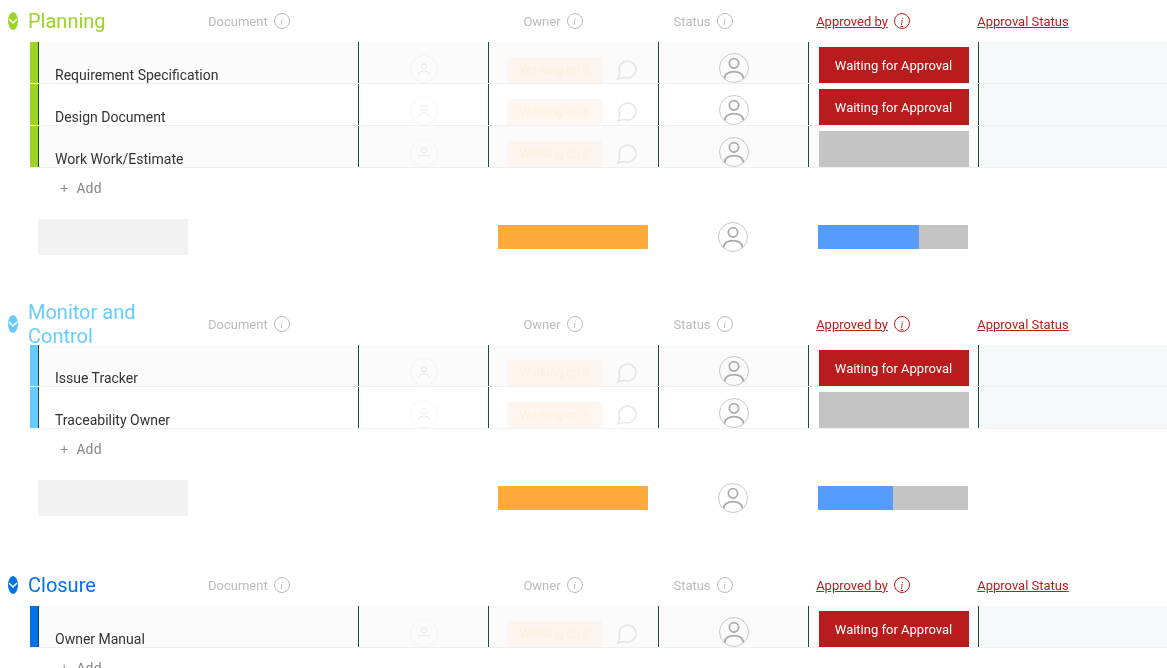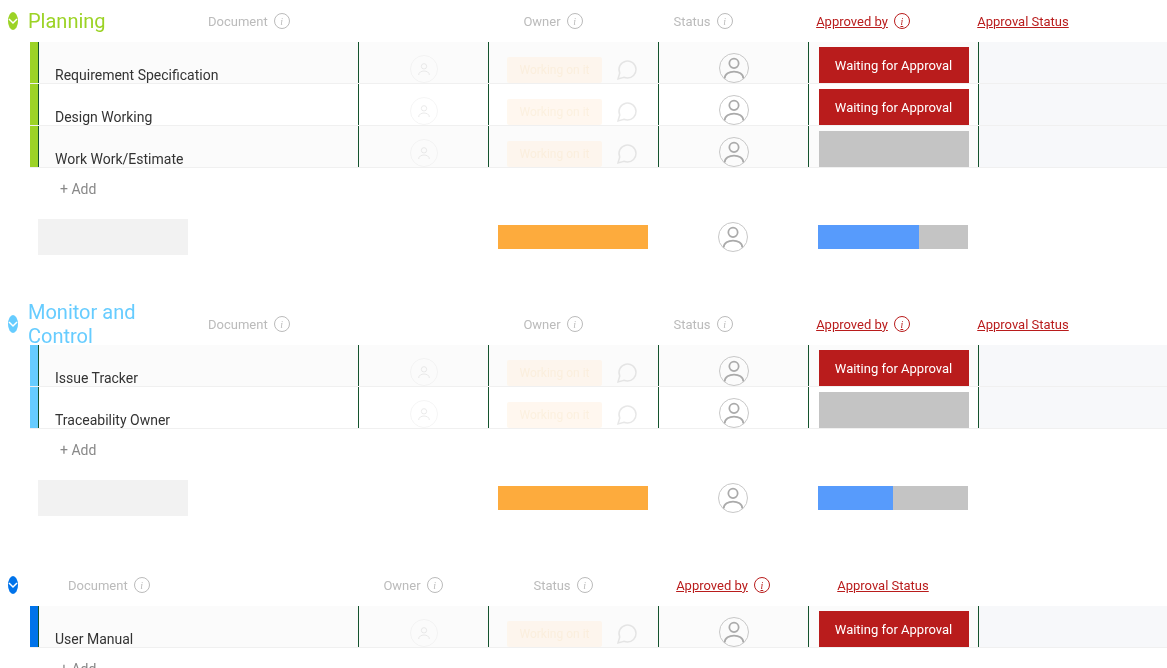--- a/index.html
+++ b/index.html
@@ -133,20 +133,21 @@
     .approval-badge.waiting { background: #b91c1c; }
     .approval-badge.empty { background: #c4c4c4; }
     .desc-cell { background: #f7f8fa; }
 
     .add-row {
       display: grid;
       grid-template-columns: 8px 320px 1fr;
       height: 42px;
       align-items: center;
       background: #fff;
+      font-family: Liberation Mono, monospace;
     }
     .add-accent { width: 8px; opacity: 0.4; }
     .add-text {
       padding-left: 22px;
       color: #888;
       font-size: 14px;
       cursor: pointer;
     }
 
     .summary-row {
@@ -267,21 +268,21 @@
         <div class="row-cell">
           <div class="approval-badge waiting">
             <span>Waiting for Approval</span>
           </div>
         </div>
         <div class="row-cell desc-cell"></div>
       </div>
       <div class="row">
         <div class="accent"></div>
         <div class="row-cell doc-name">
-          <span>Design Working</span>
+          <span>Design Document</span>
         </div>
         <div class="row-cell owner-cell">
           <div class="owner-avatar">
               <svg viewBox="0 0 24 24" fill="none" stroke="#ccc" stroke-width="1.5">
                 <circle cx="12" cy="8" r="4"></circle>
                 <path d="M4 21c0-4 4-6 8-6s8 2 8 6"></path>
               </svg>
             </div>
         </div>
         <div class="row-cell status-cell">
@@ -521,20 +522,23 @@
       </div>
     </div>
 
     <div class="group g-closure">
       <div class="group-header">
         <div class="collapse-circle">
           <svg viewBox="0 0 10 10">
             <path d="M1 3 L5 7 L9 3" fill="none" stroke="#fff" stroke-width="1.5"></path>
           </svg>
         </div>
+        <div class="group-title">
+          <span>Closure</span>
+        </div>
 
     <div class="header-cols">
       <div class="col-header col-document">
         <span>Document</span>
             <span class="info-icon">i</span>
       </div>
       <div class="col-header">
         <span>Owner</span>
             <span class="info-icon">i</span>
       </div>
@@ -552,21 +556,21 @@
       <div class="col-header active col-desc">
         
       </div>
     </div>
       </div>
       <div class="rows">
 
       <div class="row">
         <div class="accent"></div>
         <div class="row-cell doc-name">
-          <span>User Manual</span>
+          <span>Owner Manual</span>
         </div>
         <div class="row-cell owner-cell">
           <div class="owner-avatar">
               <svg viewBox="0 0 24 24" fill="none" stroke="#ccc" stroke-width="1.5">
                 <circle cx="12" cy="8" r="4"></circle>
                 <path d="M4 21c0-4 4-6 8-6s8 2 8 6"></path>
               </svg>
             </div>
         </div>
         <div class="row-cell status-cell">

